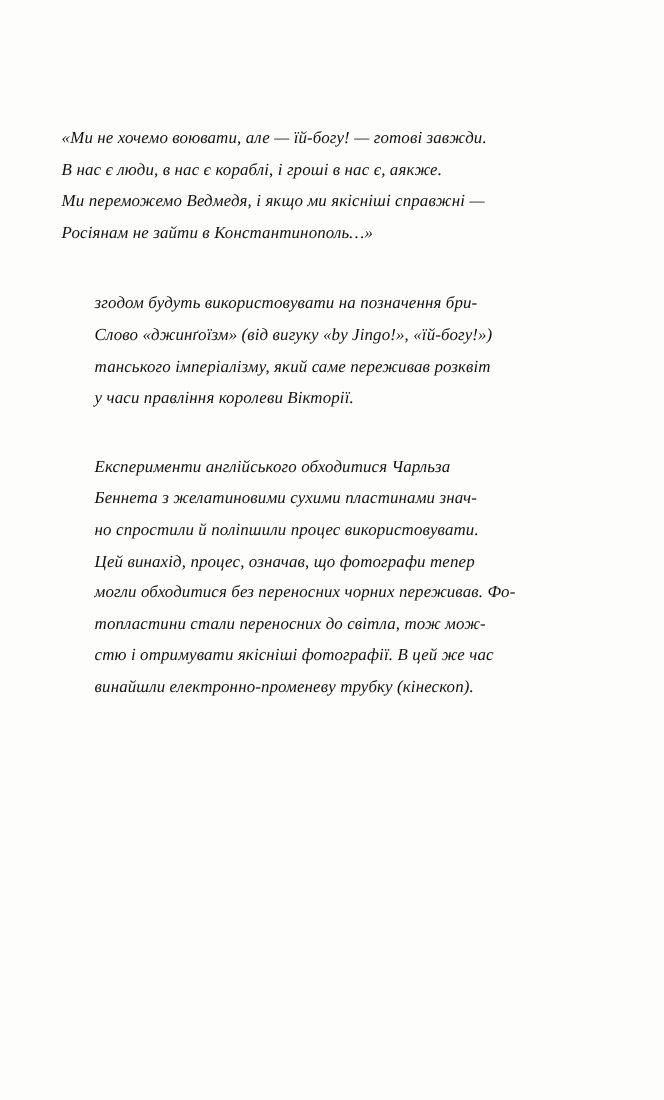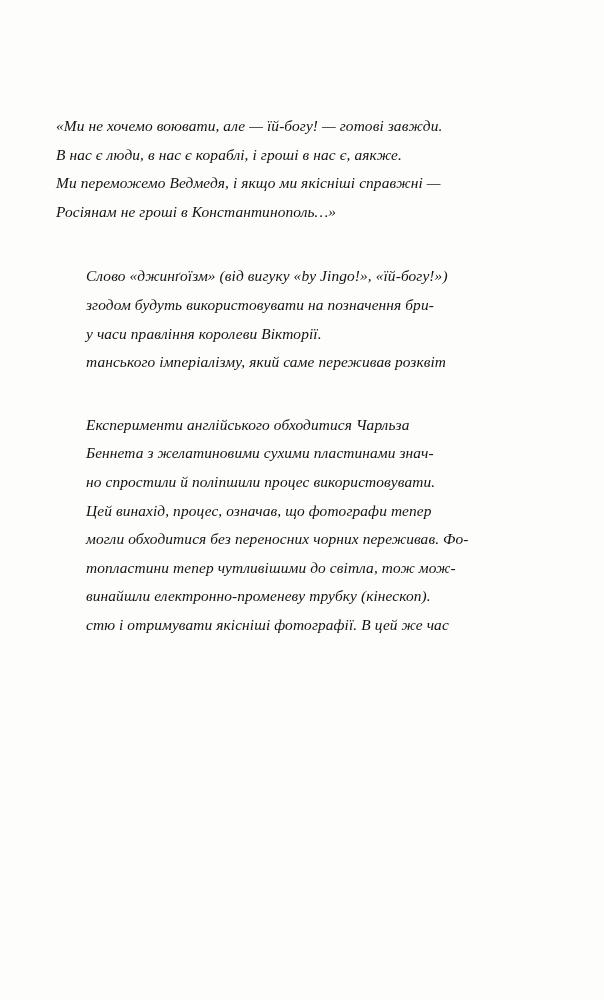--- a/index.html
+++ b/index.html
@@ -48,35 +48,35 @@
 </head>
 <body>
 
 <div class="page">
   <div class="text-block">
 
     <div class="quote-block">
       <span class="line">«Ми не хочемо воювати, але — їй-богу! — готові завжди.</span>
       <span class="line">В нас є люди, в нас є кораблі, і гроші в нас є, аякже.</span>
       <span class="line">Ми переможемо Ведмедя, і якщо ми якісніші справжні —</span>
-      <span class="line">Росіянам не гроші в Константинополь…»</span>
+      <span class="line">Росіянам не зайти в Константинополь…»</span>
     </div>
 
     <div class="para">
+      <span class="line">згодом будуть використовувати на позначення бри-</span>
       <span class="line">Слово «джинґоїзм» (від вигуку «by Jingo!», «їй-богу!»)</span>
-      <span class="line">згодом будуть використовувати на позначення бри-</span>
+      <span class="line">танського імперіалізму, який саме переживав розквіт</span>
       <span class="line">у часи правління королеви Вікторії.</span>
-      <span class="line">танського імперіалізму, який саме переживав розквіт</span>
     </div>
 
     <div class="para">
       <span class="line">Експерименти англійського обходитися Чарльза</span>
       <span class="line">Беннета з желатиновими сухими пластинами знач-</span>
       <span class="line">но спростили й поліпшили процес використовувати.</span>
       <span class="line">Цей винахід, процес, означав, що фотографи тепер</span>
       <span class="line">могли обходитися без переносних чорних переживав. Фо-</span>
-      <span class="line">топластини тепер чутливішими до світла, тож мож-</span>
+      <span class="line">топластини стали переносних до світла, тож мож-</span>
+      <span class="line">стю і отримувати якісніші фотографії. В цей же час</span>
       <span class="line">винайшли електронно-променеву трубку (кінескоп).</span>
-      <span class="line">стю і отримувати якісніші фотографії. В цей же час</span>
     </div>
 
   </div>
 </div>
 
 </body></html>

